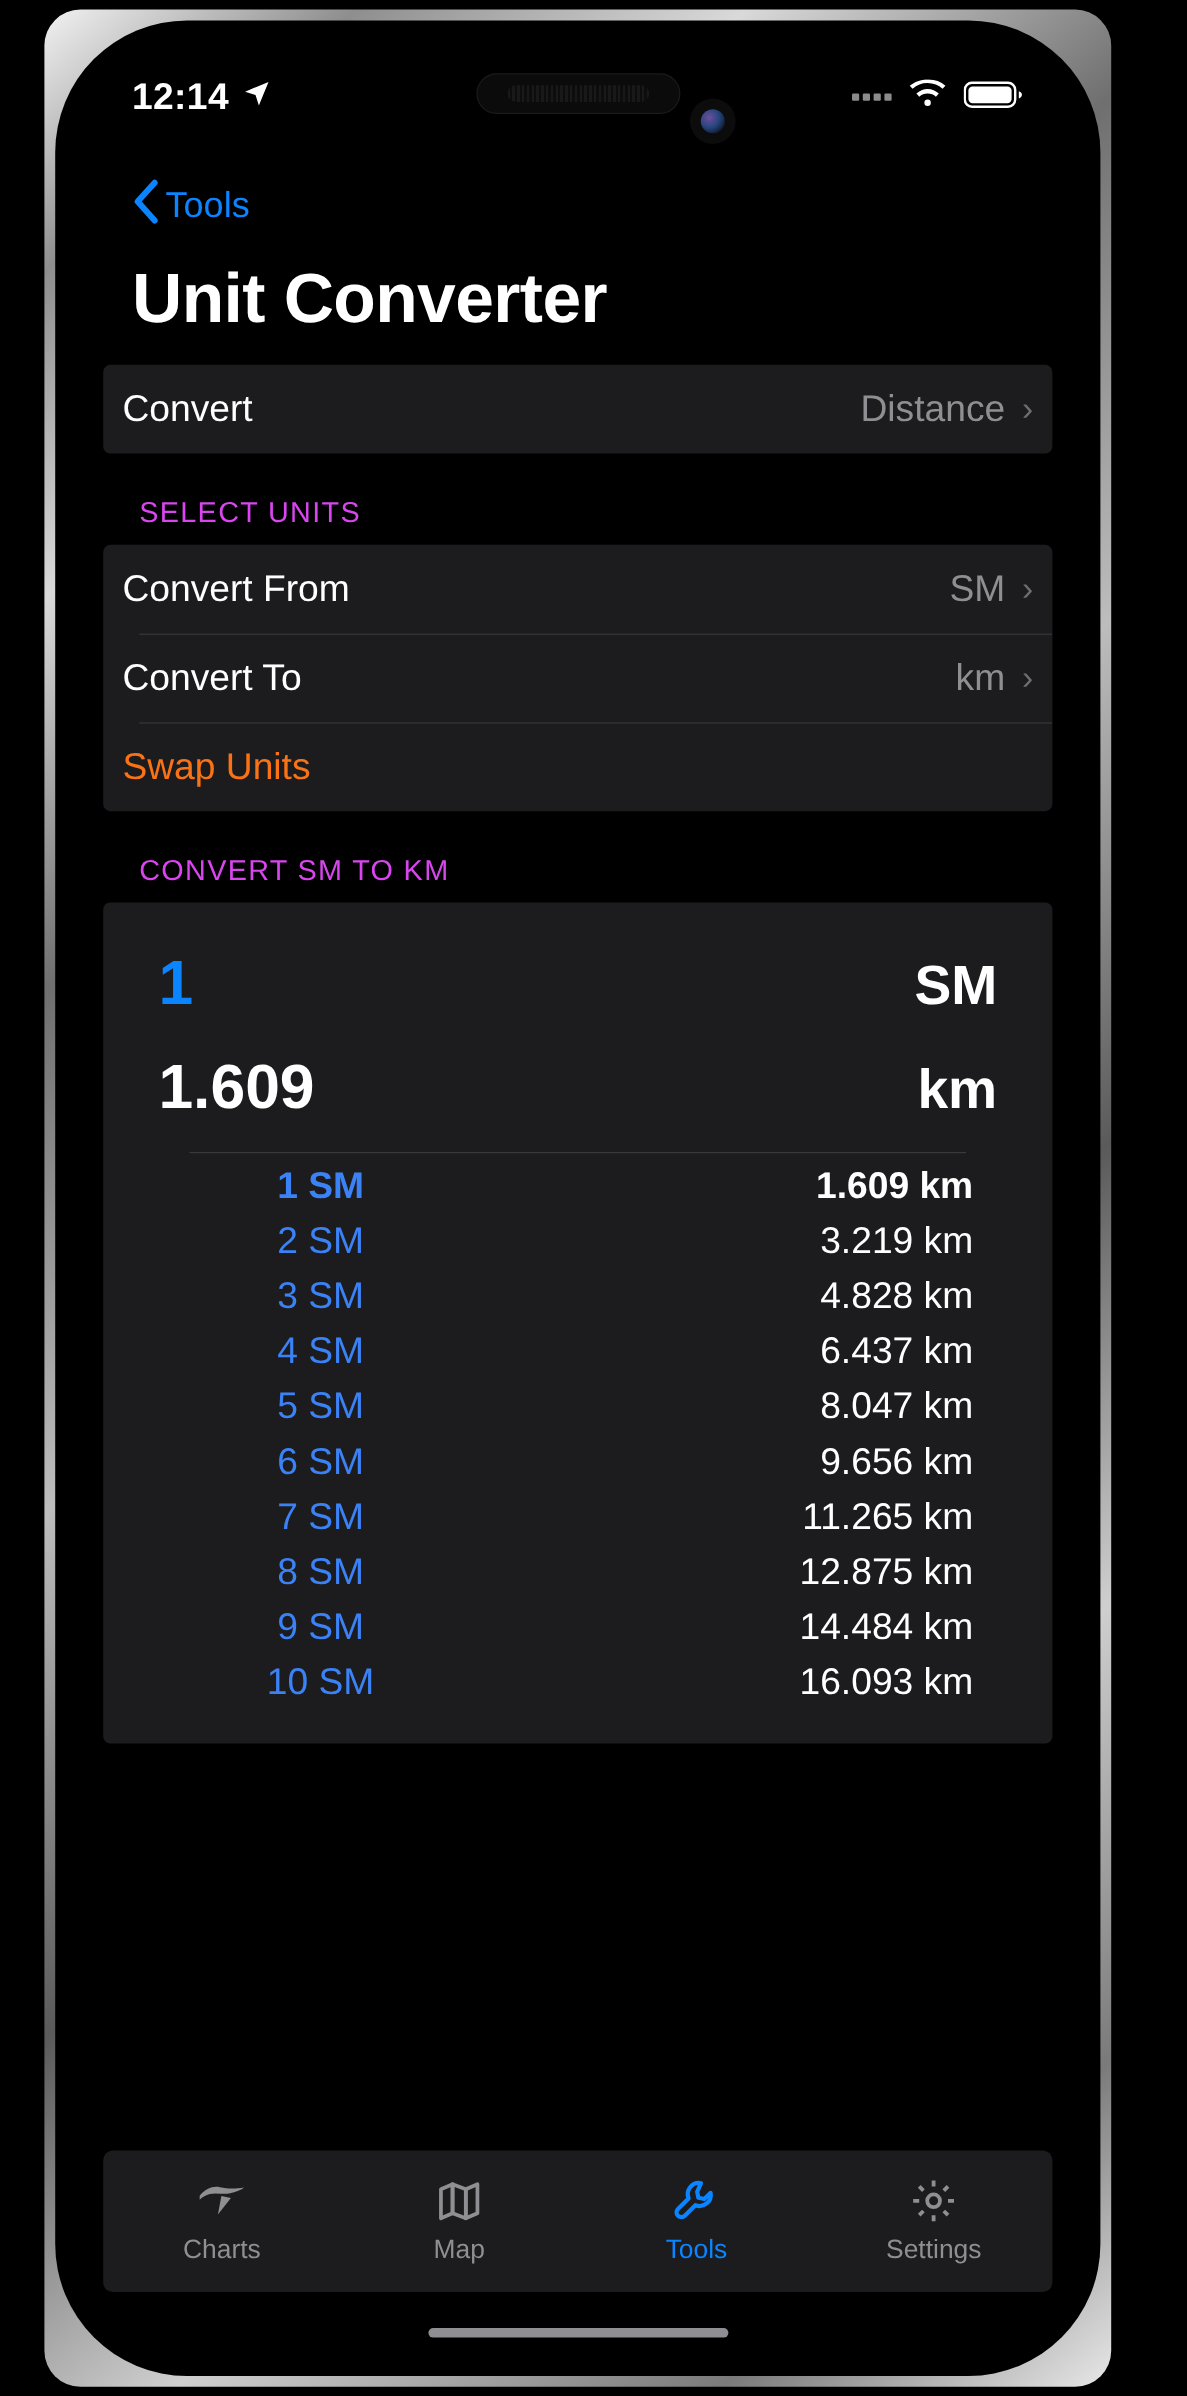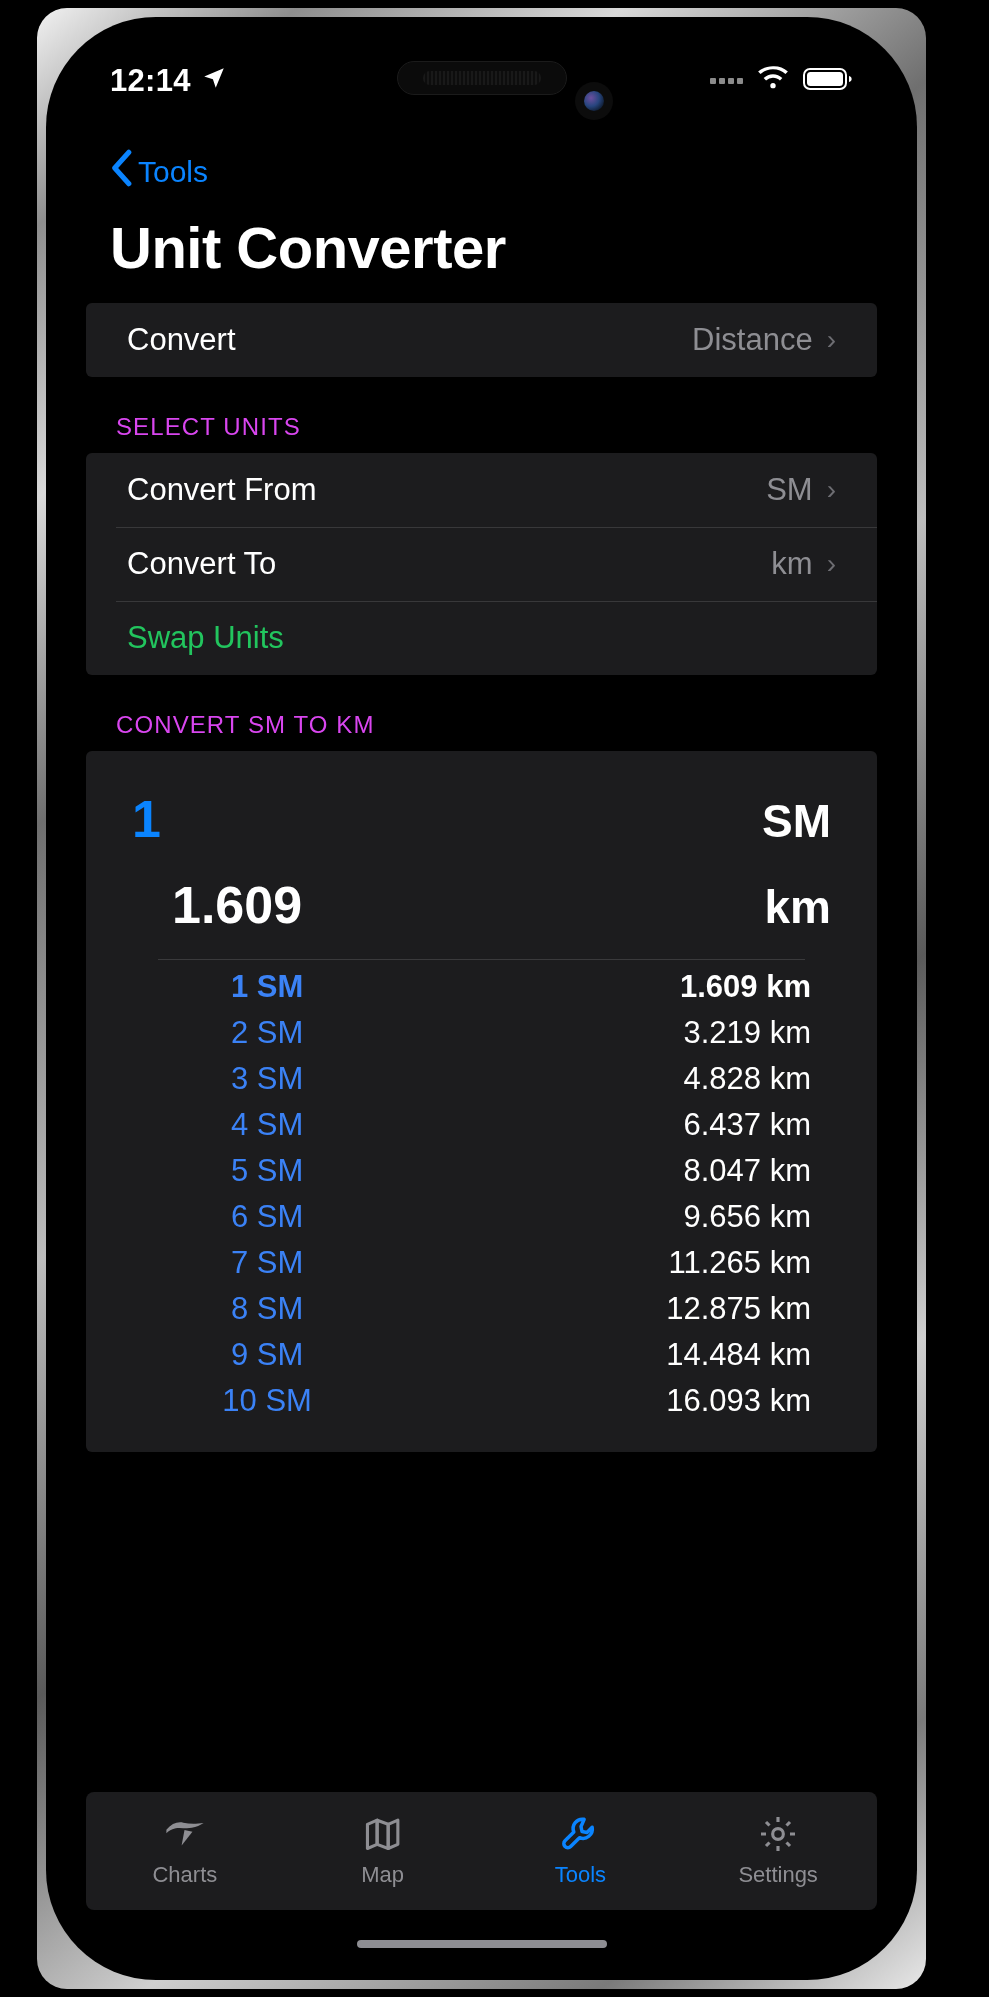--- a/index.html
+++ b/index.html
@@ -96,52 +96,52 @@
   }
 
   .group{
     margin:0 32px;
     background:#1c1c1e;
     border-radius:6px;
     overflow:hidden;
   }
   .row{
     display:flex;align-items:center;justify-content:space-between;
-    height:74px;padding:0 41px;
+    height:74px;padding:0 16px;
     cursor:pointer;
   }
   .row + .row{position:relative;}
   .row + .row::before{
     content:"";position:absolute;left:30px;right:0;top:0;height:1px;background:#38383a;
   }
   .row-label{color:#fff;font-size:31px;}
   .row-right{display:flex;align-items:center;gap:14px;}
   .row-value{color:#8e8e93;font-size:31px;}
   .chev{color:#6d6d72;font-size:28px;line-height:1;}
 
   .section-header{
     color:#d946ef;font-size:24px;letter-spacing:1.1px;
     padding:36px 0 12px 62px;
     text-transform:uppercase;
   }
-  .link-row{color:#22c55e;font-size:31px;}
+  .link-row{color:#f97316;font-size:31px;}
 
   
   #converter-card{
     margin:0 32px;
     background:#1c1c1e;
     border-radius:6px;
     padding:26px 30px 28px 30px;
   }
   .big-line{
     display:flex;align-items:baseline;justify-content:space-between;
     padding:12px 16px 14px 16px;
   }
   .big-input{color:#0a84ff;font-size:52px;font-weight:bold;}
-  .big-output{color:#fff;font-size:52px;font-weight:bold;margin-left:40px;}
+  .big-output{color:#fff;font-size:52px;font-weight:bold;}
   .big-unit{color:#fff;font-size:46px;font-weight:bold;}
   #card-divider{height:1px;background:#3a3a3c;margin:10px 42px 4px 42px;}
 
   .table-row{
     display:flex;align-items:center;
     padding:5px 0;
   }
   .table-row .c-left{
     flex:0 0 46%;text-align:center;padding-right:34px;
     color:#3b82f6;font-size:31px;

